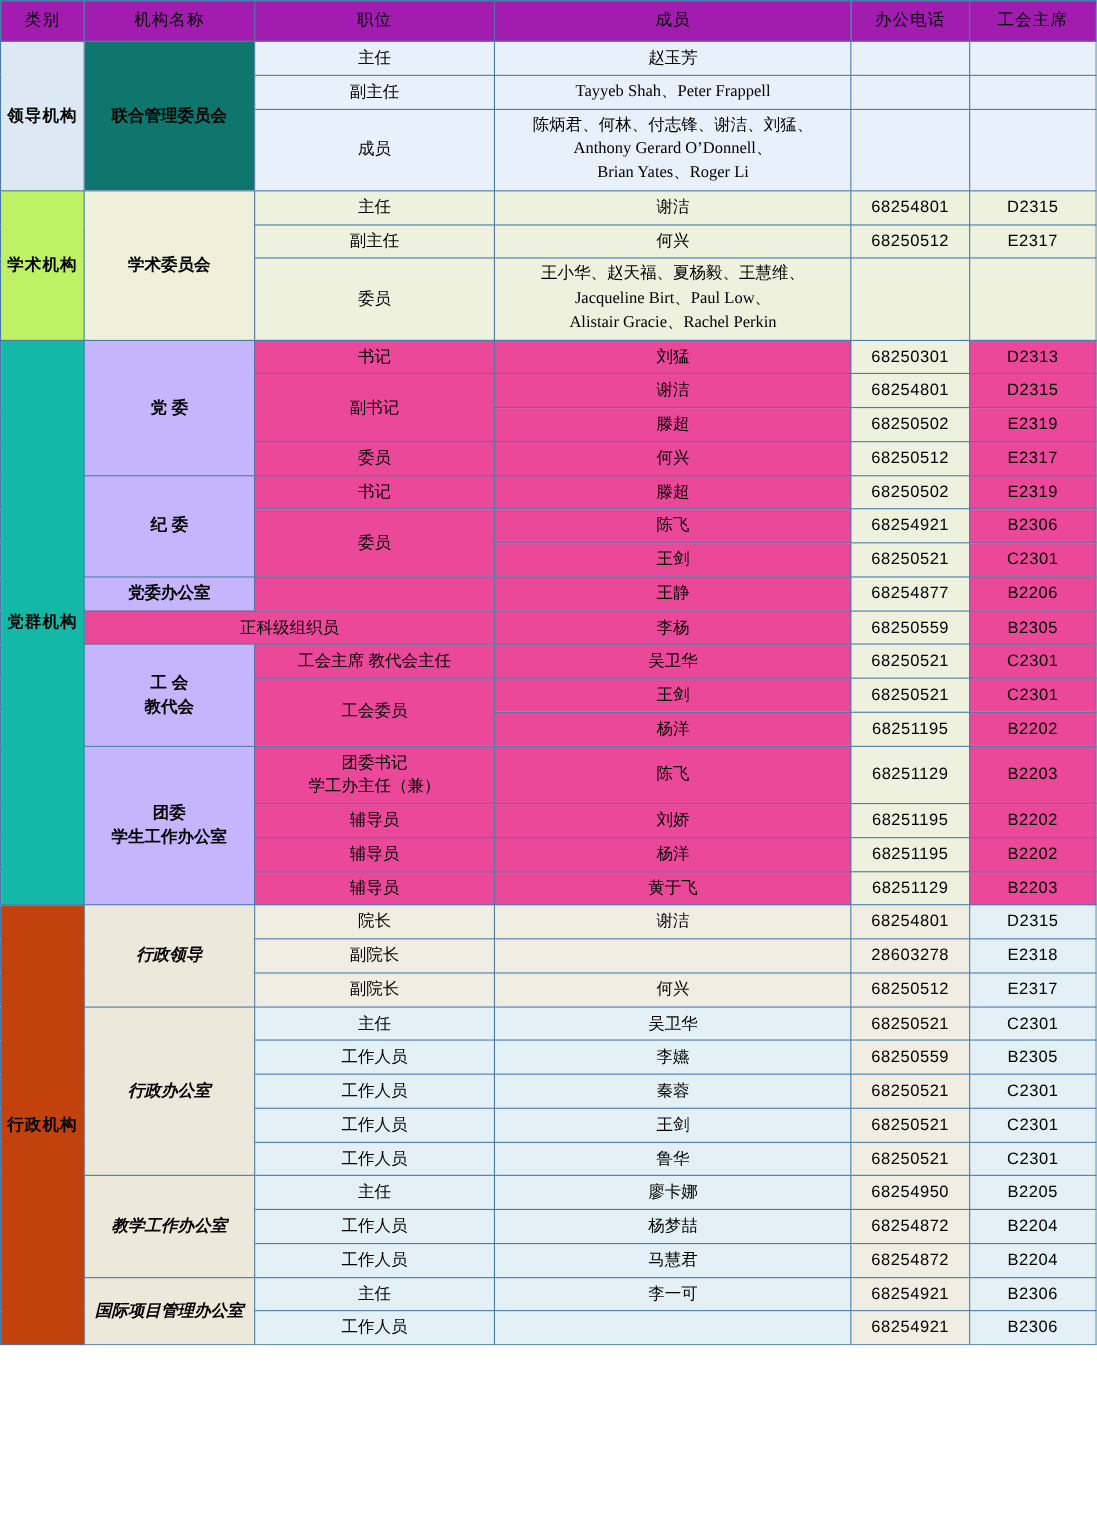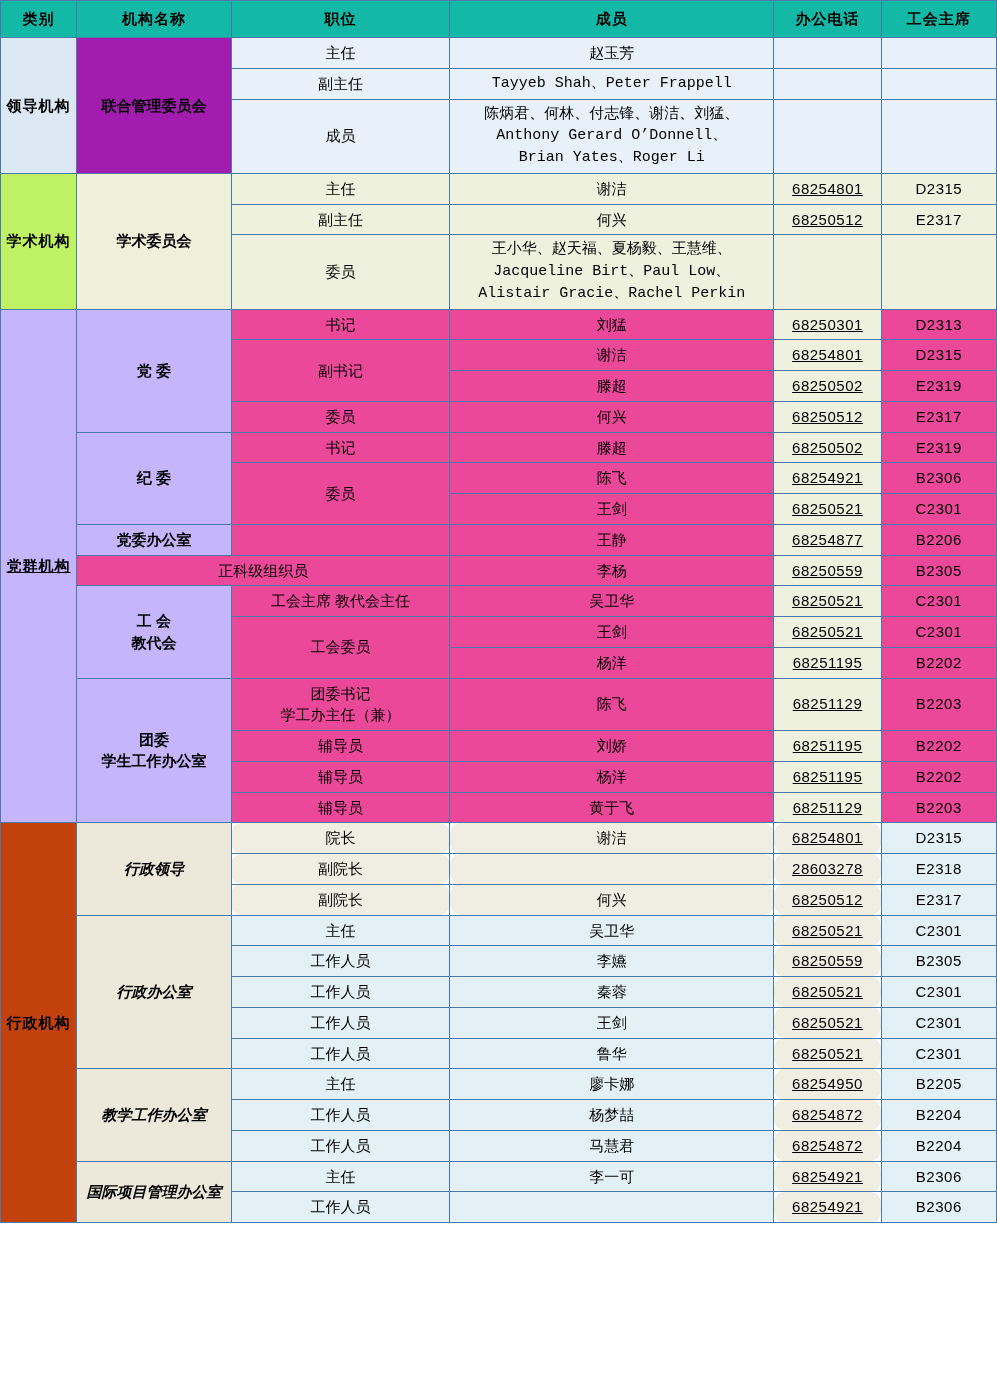--- a/index.html
+++ b/index.html
@@ -20,23 +20,23 @@
     border: 1px solid #4a7ba8;
     text-align: center;
     vertical-align: middle;
     font-size: 15px;
     color: #000000;
     padding: 4px 3px;
     line-height: 1.45;
   }
   
   thead th {
-    background: #14b8a6;
+    background: #a21caf;
     color: #ffffff;
-    font-weight: bold;
+    font-weight: normal;
     font-size: 16px;
     height: 28px;
     border: 1px solid #2f6fae;
     letter-spacing: 1px;
   }
   
   col.c-cat   { width: 76px; }
   col.c-org   { width: 154px; }
   col.c-pos   { width: 218px; }
   col.c-mem   { width: 323px; }
@@ -44,45 +44,45 @@
   col.c-loc   { width: 115px; }
 
   
   .cat {
     font-weight: bold;
     font-size: 16px;
     letter-spacing: 1px;
   }
   .cat-lead { background: #dce9f5; }
   .cat-acad { background: #bef264; }
-  .cat-party { background: #c4b5fd; text-decoration: underline; }
+  .cat-party { background: #14b8a6; }
   .cat-admin { background: #c2410c; }
 
   
   .org {
     font-weight: bold;
     font-size: 16px;
   }
-  .org-lead { background: #a21caf; }
+  .org-lead { background: #0f766e; }
   .org-acad { background: #eef0da; }
   .org-party { background: #c4b5fd; }
   .org-admin { background: #ece9da; font-style: italic; }
 
   
   .b-lead   { background: #e8f1fa; }
   .b-acad   { background: #eef1de; }
   .b-party  { background: #ec4899; }
   .b-partyy { background: #eef1de; }
-  .b-admin  { background: #f0eee2; border-radius: 11px; }
+  .b-admin  { background: #f0eee2; }
   .b-adminb { background: #e3f0f6; }
 
-  .tel { font-size: 14px; letter-spacing: .5px; text-decoration: underline; }
+  .tel { font-size: 14px; letter-spacing: .5px; }
   .loc { font-size: 14px; letter-spacing: .5px; }
 
-  .latin { font-family: Liberation Mono, monospace; font-size: 15px; }
+  .latin { font-family: Liberation Serif, serif; font-size: 15px; }
   .multi { line-height: 1.6; }
   .nowrapname { white-space: pre-line; }
 </style>
 </head>
 <body>
 
 <table class="org-table">
   <colgroup>
     <col class="c-cat">
       <col class="c-org">

